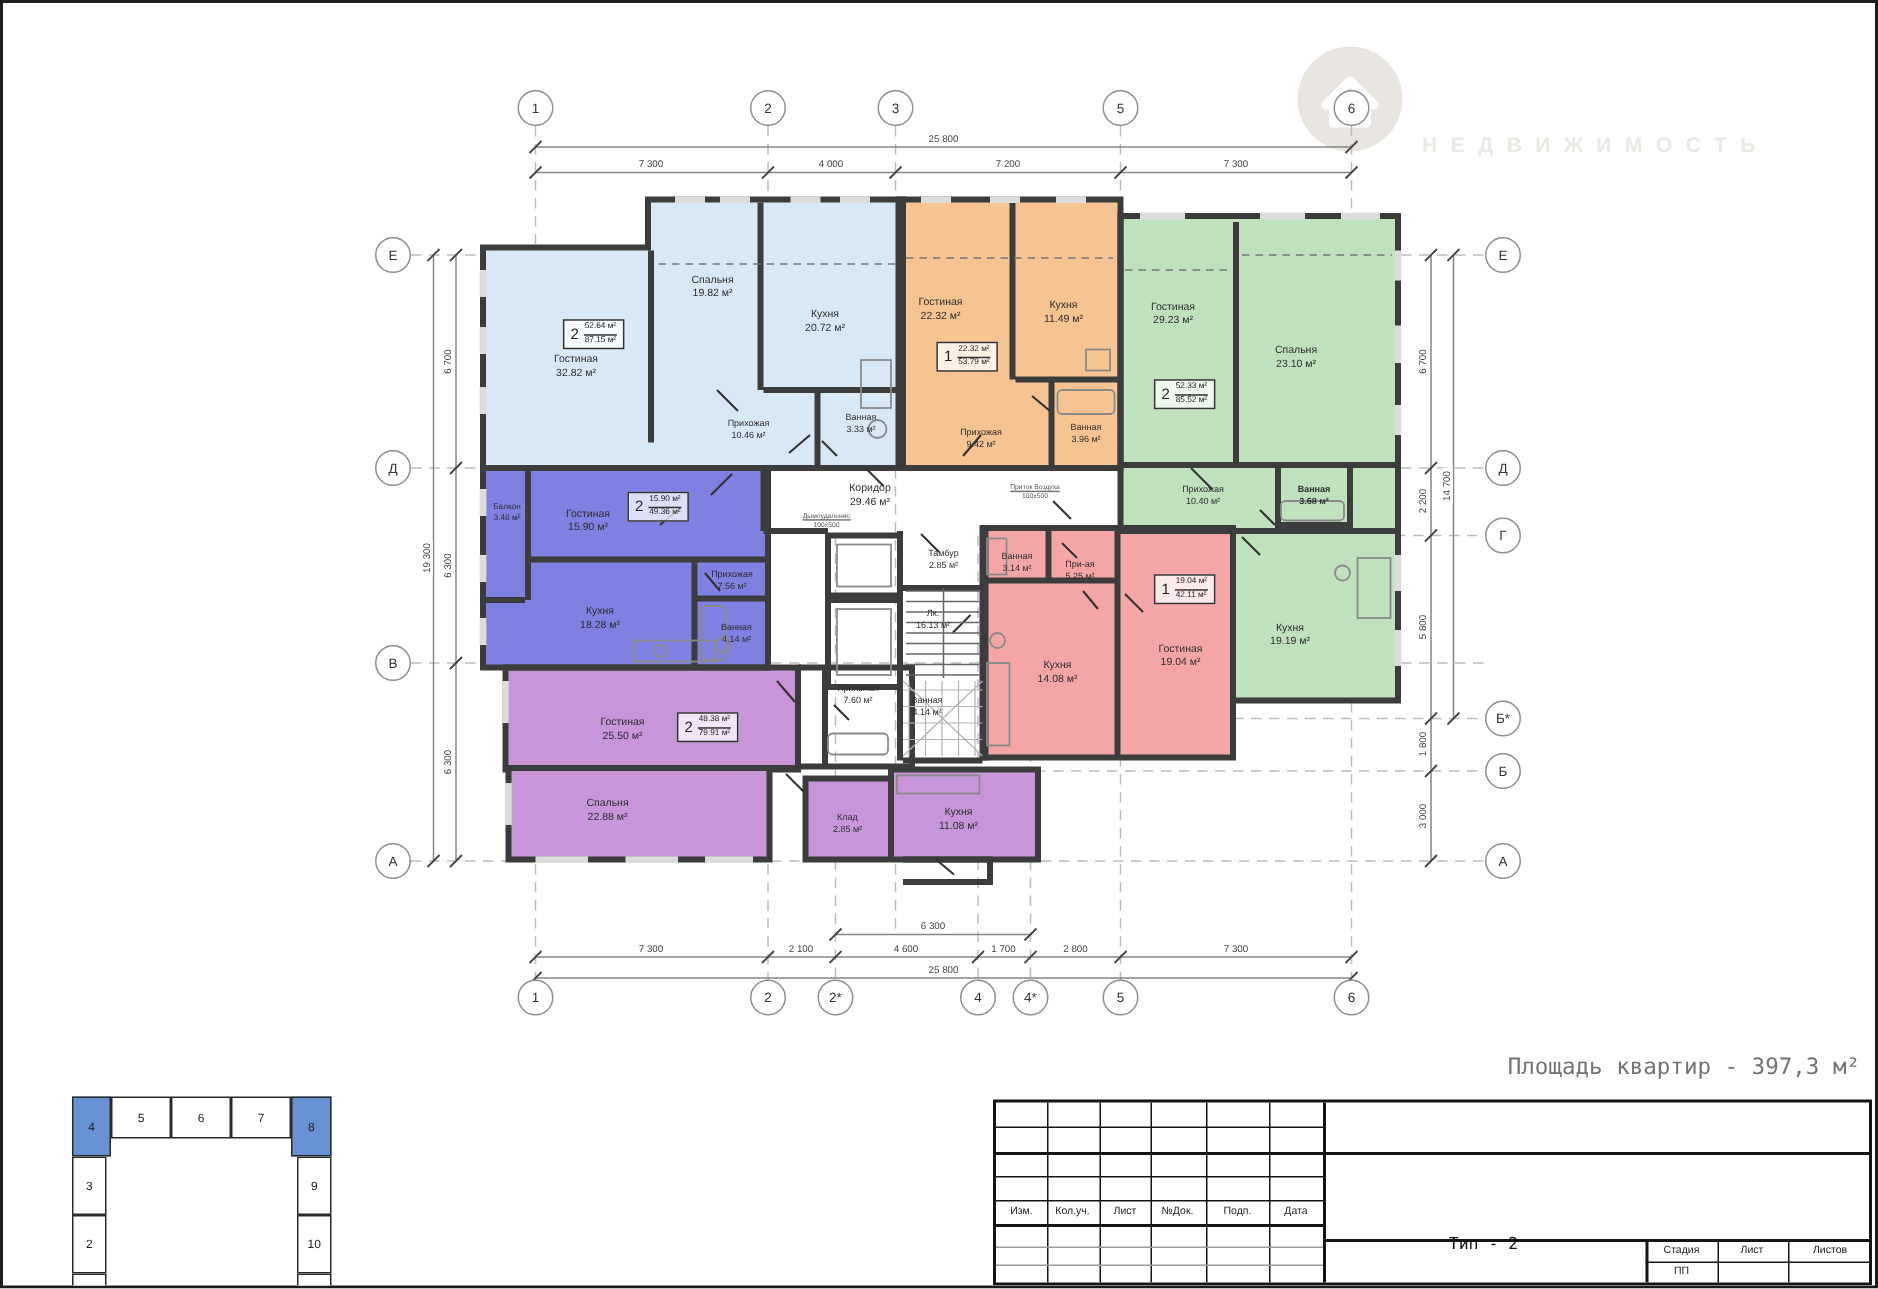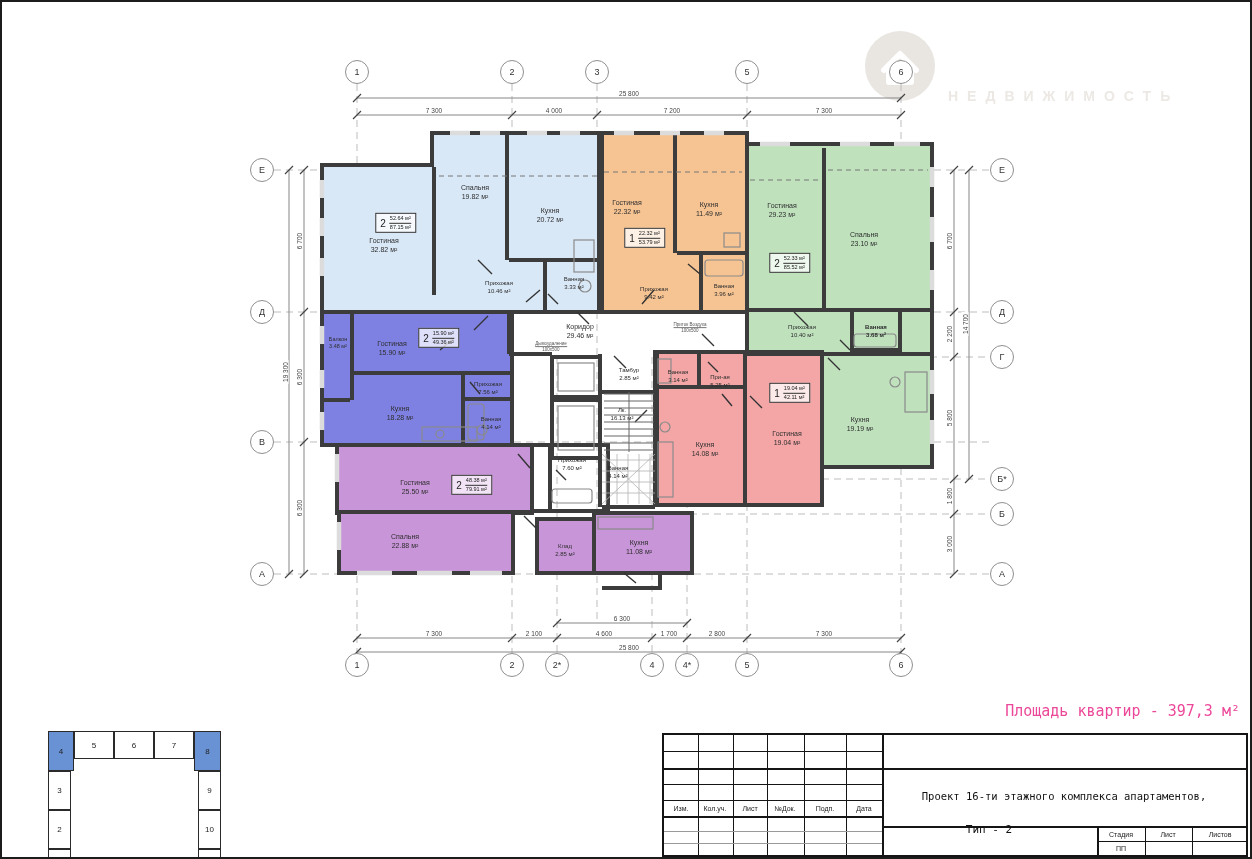--- a/index.html
+++ b/index.html
@@ -30,21 +30,21 @@
       color:#555;line-height:1.2;z-index:5;white-space:nowrap;}
   .vent .top{border-bottom:0.5px solid #777;display:block;}
   
   .tag{position:absolute;transform:translate(-50%,-50%);display:flex;align-items:center;gap:3px;
       background:rgba(255,255,255,0.75);border:1px solid #333;padding:1px 4px;z-index:5;}
   .tag .tg-n{font-size:10px;color:#222;}
   .tag .tg-a{display:flex;flex-direction:column;font-size:5.5px;color:#222;line-height:1.4;}
   .tag .tg-top{border-bottom:0.8px solid #333;display:block;padding:0 1px;}
   .tag .tg-bot{display:block;padding:0 1px;}
   
-  .summary{position:absolute;right:10px;top:700px;font-size:15px;color:#ec4899;
+  .summary{position:absolute;right:10px;top:700px;font-size:15px;color:#737373;
       font-family:"DejaVu Sans Mono",monospace;z-index:6;}
   
   .tb{position:absolute;left:660px;top:731px;width:586px;height:124px;border:2px solid #151515;
       z-index:6;background:#fff;box-sizing:border-box;}
   .tb .ln{position:absolute;background:#151515;}
   .tb .lng{position:absolute;background:#9a9a9a;}
   .tb .cell-label{position:absolute;transform:translate(-50%,-50%);font-size:7px;color:#222;white-space:nowrap;}
   .tb .proj{position:absolute;left:218px;top:33px;width:364px;height:58px;display:flex;
       flex-direction:column;align-items:center;justify-content:center;font-size:10.5px;color:#111;
       font-family:"DejaVu Sans Mono",monospace;line-height:1.5;text-align:center;}
@@ -412,21 +412,20 @@
     <div class="ln" style="left:0;top:81px;width:218px;height:1.5px"></div>
     <div class="lng" style="left:0;top:96px;width:218px;height:1px"></div>
     <div class="lng" style="left:0;top:108px;width:218px;height:1px"></div>
     <div class="cell-label" style="left:17px;top:73px">Изм.</div>
     <div class="cell-label" style="left:51px;top:73px">Кол.уч.</div>
     <div class="cell-label" style="left:86px;top:73px">Лист</div>
     <div class="cell-label" style="left:121px;top:73px">№Док.</div>
     <div class="cell-label" style="left:161px;top:73px">Подп.</div>
     <div class="cell-label" style="left:200px;top:73px">Дата</div>
     <div class="proj">
-      <span>Проект 16-ти этажного комплекса апартаментов,</span>
     </div>
     <div class="ln" style="left:218px;top:91px;width:364px;height:1.5px"></div>
     <div class="ln" style="left:433px;top:91px;width:1.5px;height:29px"></div>
     <div class="ln" style="left:481px;top:91px;width:1px;height:29px"></div>
     <div class="ln" style="left:528px;top:91px;width:1px;height:29px"></div>
     <div class="ln" style="left:433px;top:106px;width:149px;height:1px"></div>
     <div class="type" style="left:325px;top:94px">Тип - 2</div>
     <div class="cell-label" style="left:457px;top:99px">Стадия</div>
     <div class="cell-label" style="left:504px;top:99px">Лист</div>
     <div class="cell-label" style="left:556px;top:99px">Листов</div>

